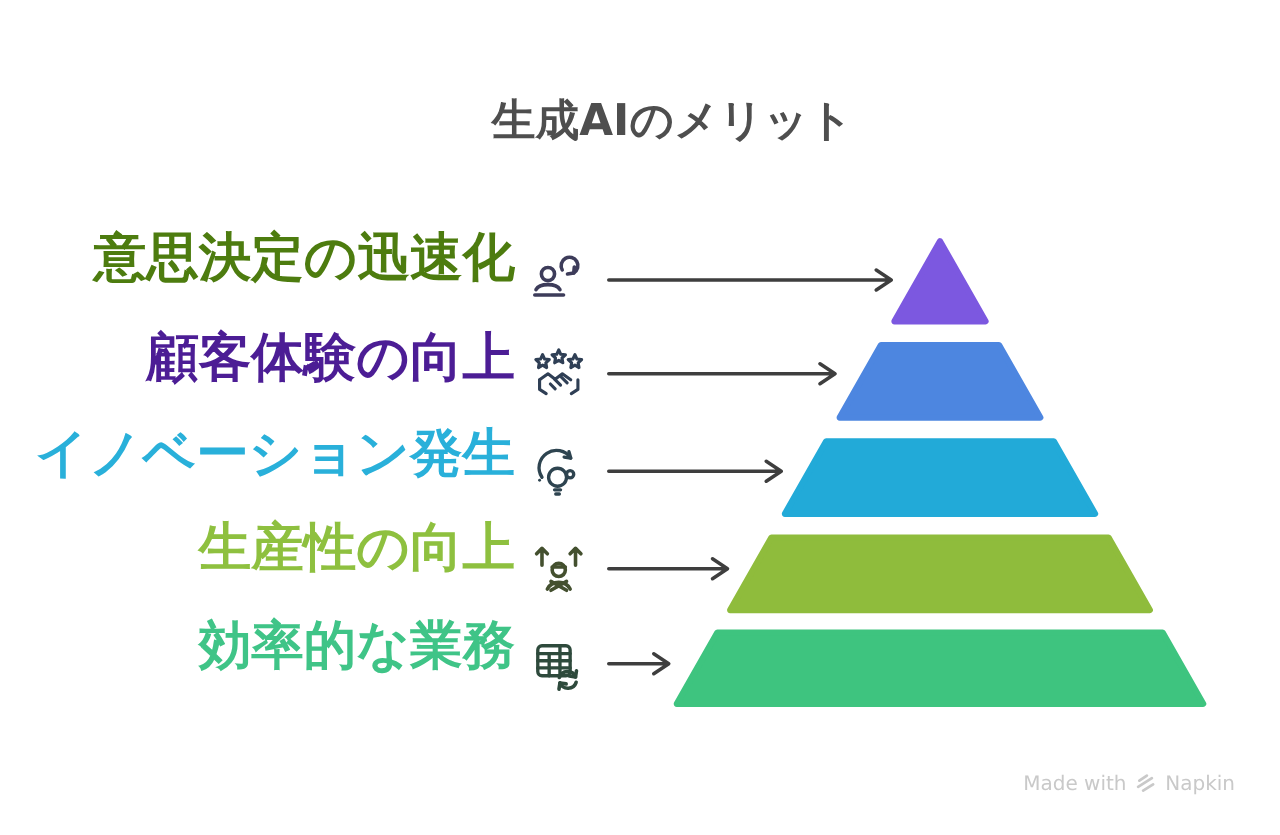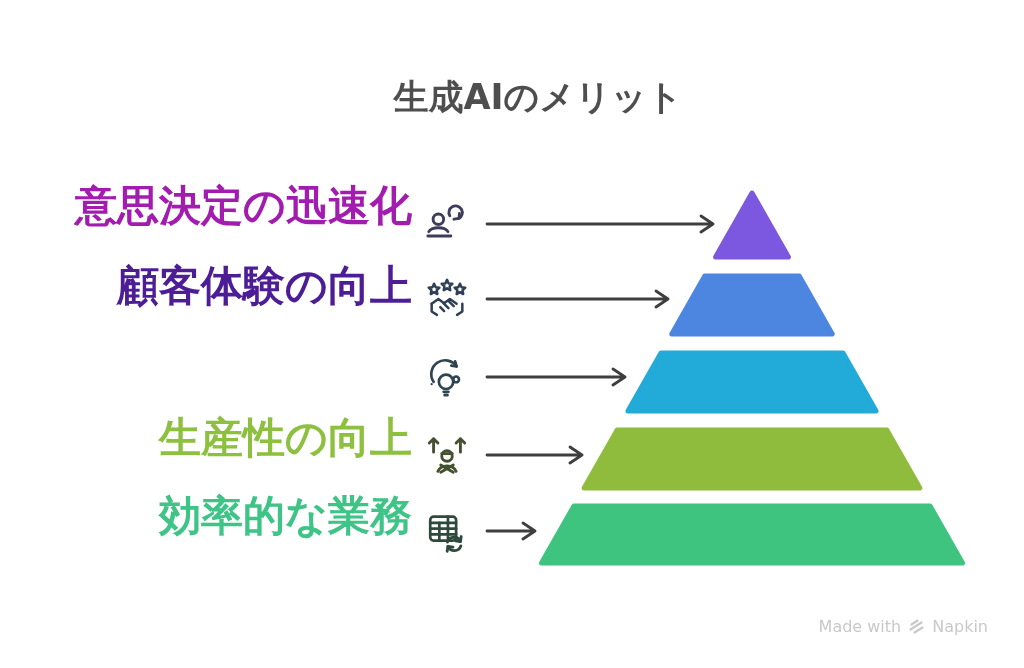--- a/index.html
+++ b/index.html
@@ -55,22 +55,23 @@
       <polygon points="704.773,276 799.227,276 832.229,334 671.771,334" fill="#4d86e0" stroke="#4d86e0" stroke-width="5" stroke-linejoin="round"></polygon>
       <path d="M487 299 H665 M656 291 L668 299 L656 307" fill="none" stroke="#3e3e3e" stroke-width="2.8" stroke-linecap="round" stroke-linejoin="round"></path>
       <polygon points="660.96,353 843.04,353 876.042,411 627.958,411" fill="#22aad8" stroke="#22aad8" stroke-width="5" stroke-linejoin="round"></polygon>
       <path d="M487 377 H622 M613 369 L625 377 L613 385" fill="none" stroke="#3e3e3e" stroke-width="2.8" stroke-linecap="round" stroke-linejoin="round"></path>
       <polygon points="617.147,430 886.853,430 919.855,488 584.145,488" fill="#8fbc3c" stroke="#8fbc3c" stroke-width="5" stroke-linejoin="round"></polygon>
       <path d="M487 455 H579 M570 447 L582 455 L570 463" fill="none" stroke="#3e3e3e" stroke-width="2.8" stroke-linecap="round" stroke-linejoin="round"></path>
       <polygon points="573.903,506 930.097,506 962.53,563 541.47,563" fill="#3ec47f" stroke="#3ec47f" stroke-width="5" stroke-linejoin="round"></polygon>
       <path d="M487 531 H532 M523 523 L535 531 L523 539" fill="none" stroke="#3e3e3e" stroke-width="2.8" stroke-linecap="round" stroke-linejoin="round"></path>
     </svg>
 
-  <div class="level-label lbl-1" style="color: #a21caf; text-align: right;">意思決定の迅速化</div>
+  <div class="level-label lbl-1" style="color: #4d7c0f; text-align: right;">意思決定の迅速化</div>
   <div class="level-label lbl-2" style="color: #4c1d95;">顧客体験の向上</div>
+  <div class="level-label lbl-3" style="color: rgb(41, 176, 218);">イノベーション発生</div>
   <div class="level-label lbl-4" style="color: rgb(142, 192, 63);">生産性の向上</div>
   <div class="level-label lbl-5" style="color: rgb(63, 196, 135);">効率的な業務</div>
 
   <span class="icon ico-1" style="color: rgb(61, 60, 90);">
     <svg viewBox="0 0 48 48" fill="none" stroke="currentColor" stroke-width="3" stroke-linecap="round" stroke-linejoin="round">
       <circle cx="15" cy="19" r="5.5"></circle>
       <path d="M5 32 C8 26.5 22 26.5 25 32"></path>
       <path d="M4 36.5 H28"></path>
       <path d="M26.9 15.5 A7 7 0 1 1 36.5 18.1"></path>
       <path d="M36.5 18.1 l-5.2 0.9 M36.5 18.1 l0.5 -5"></path>

